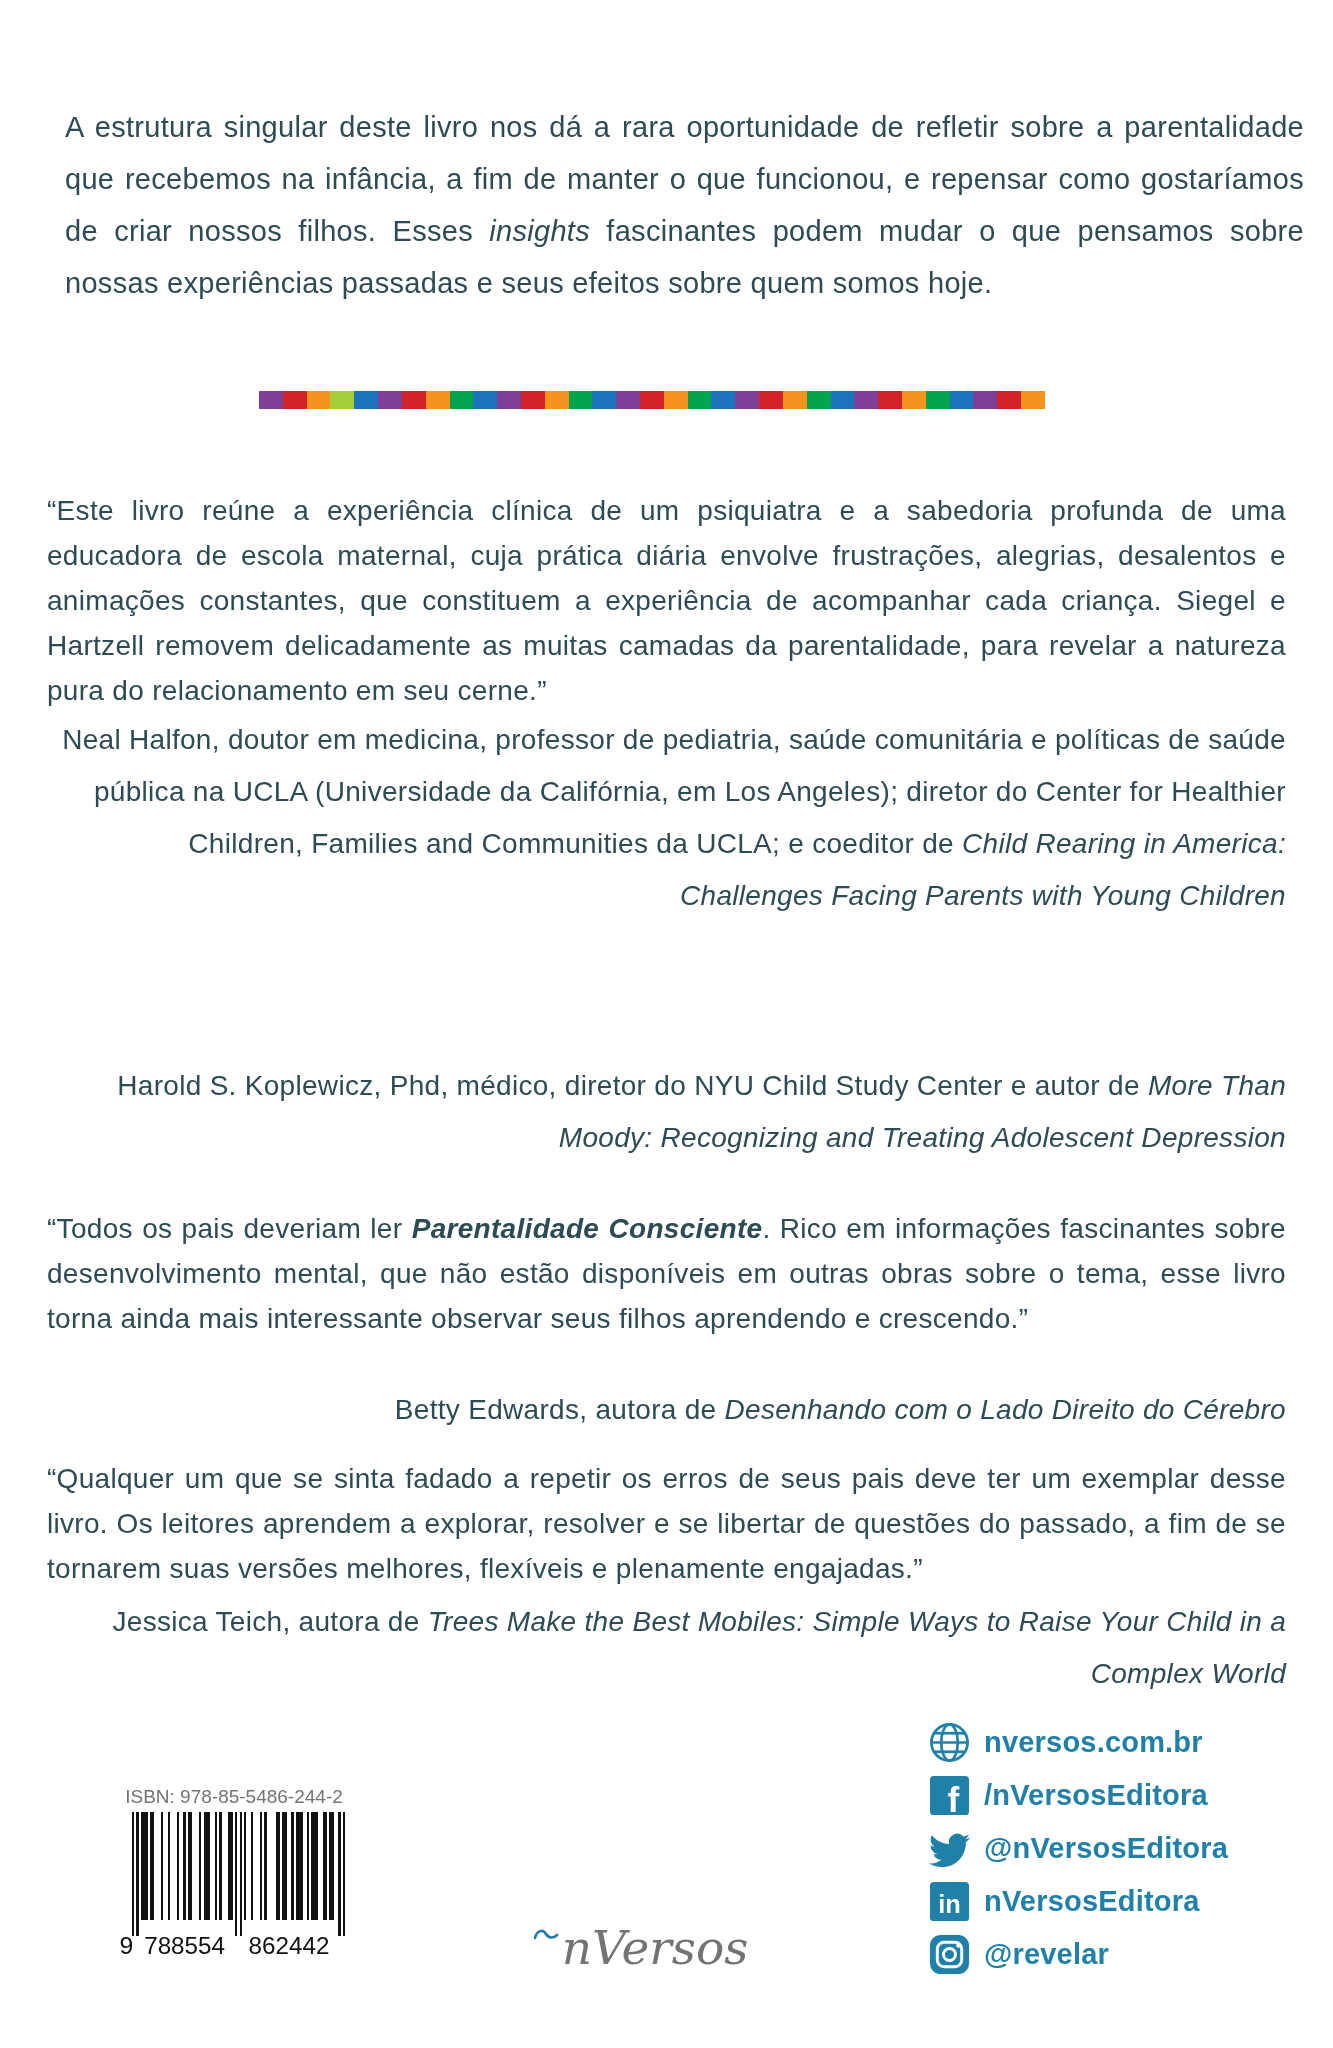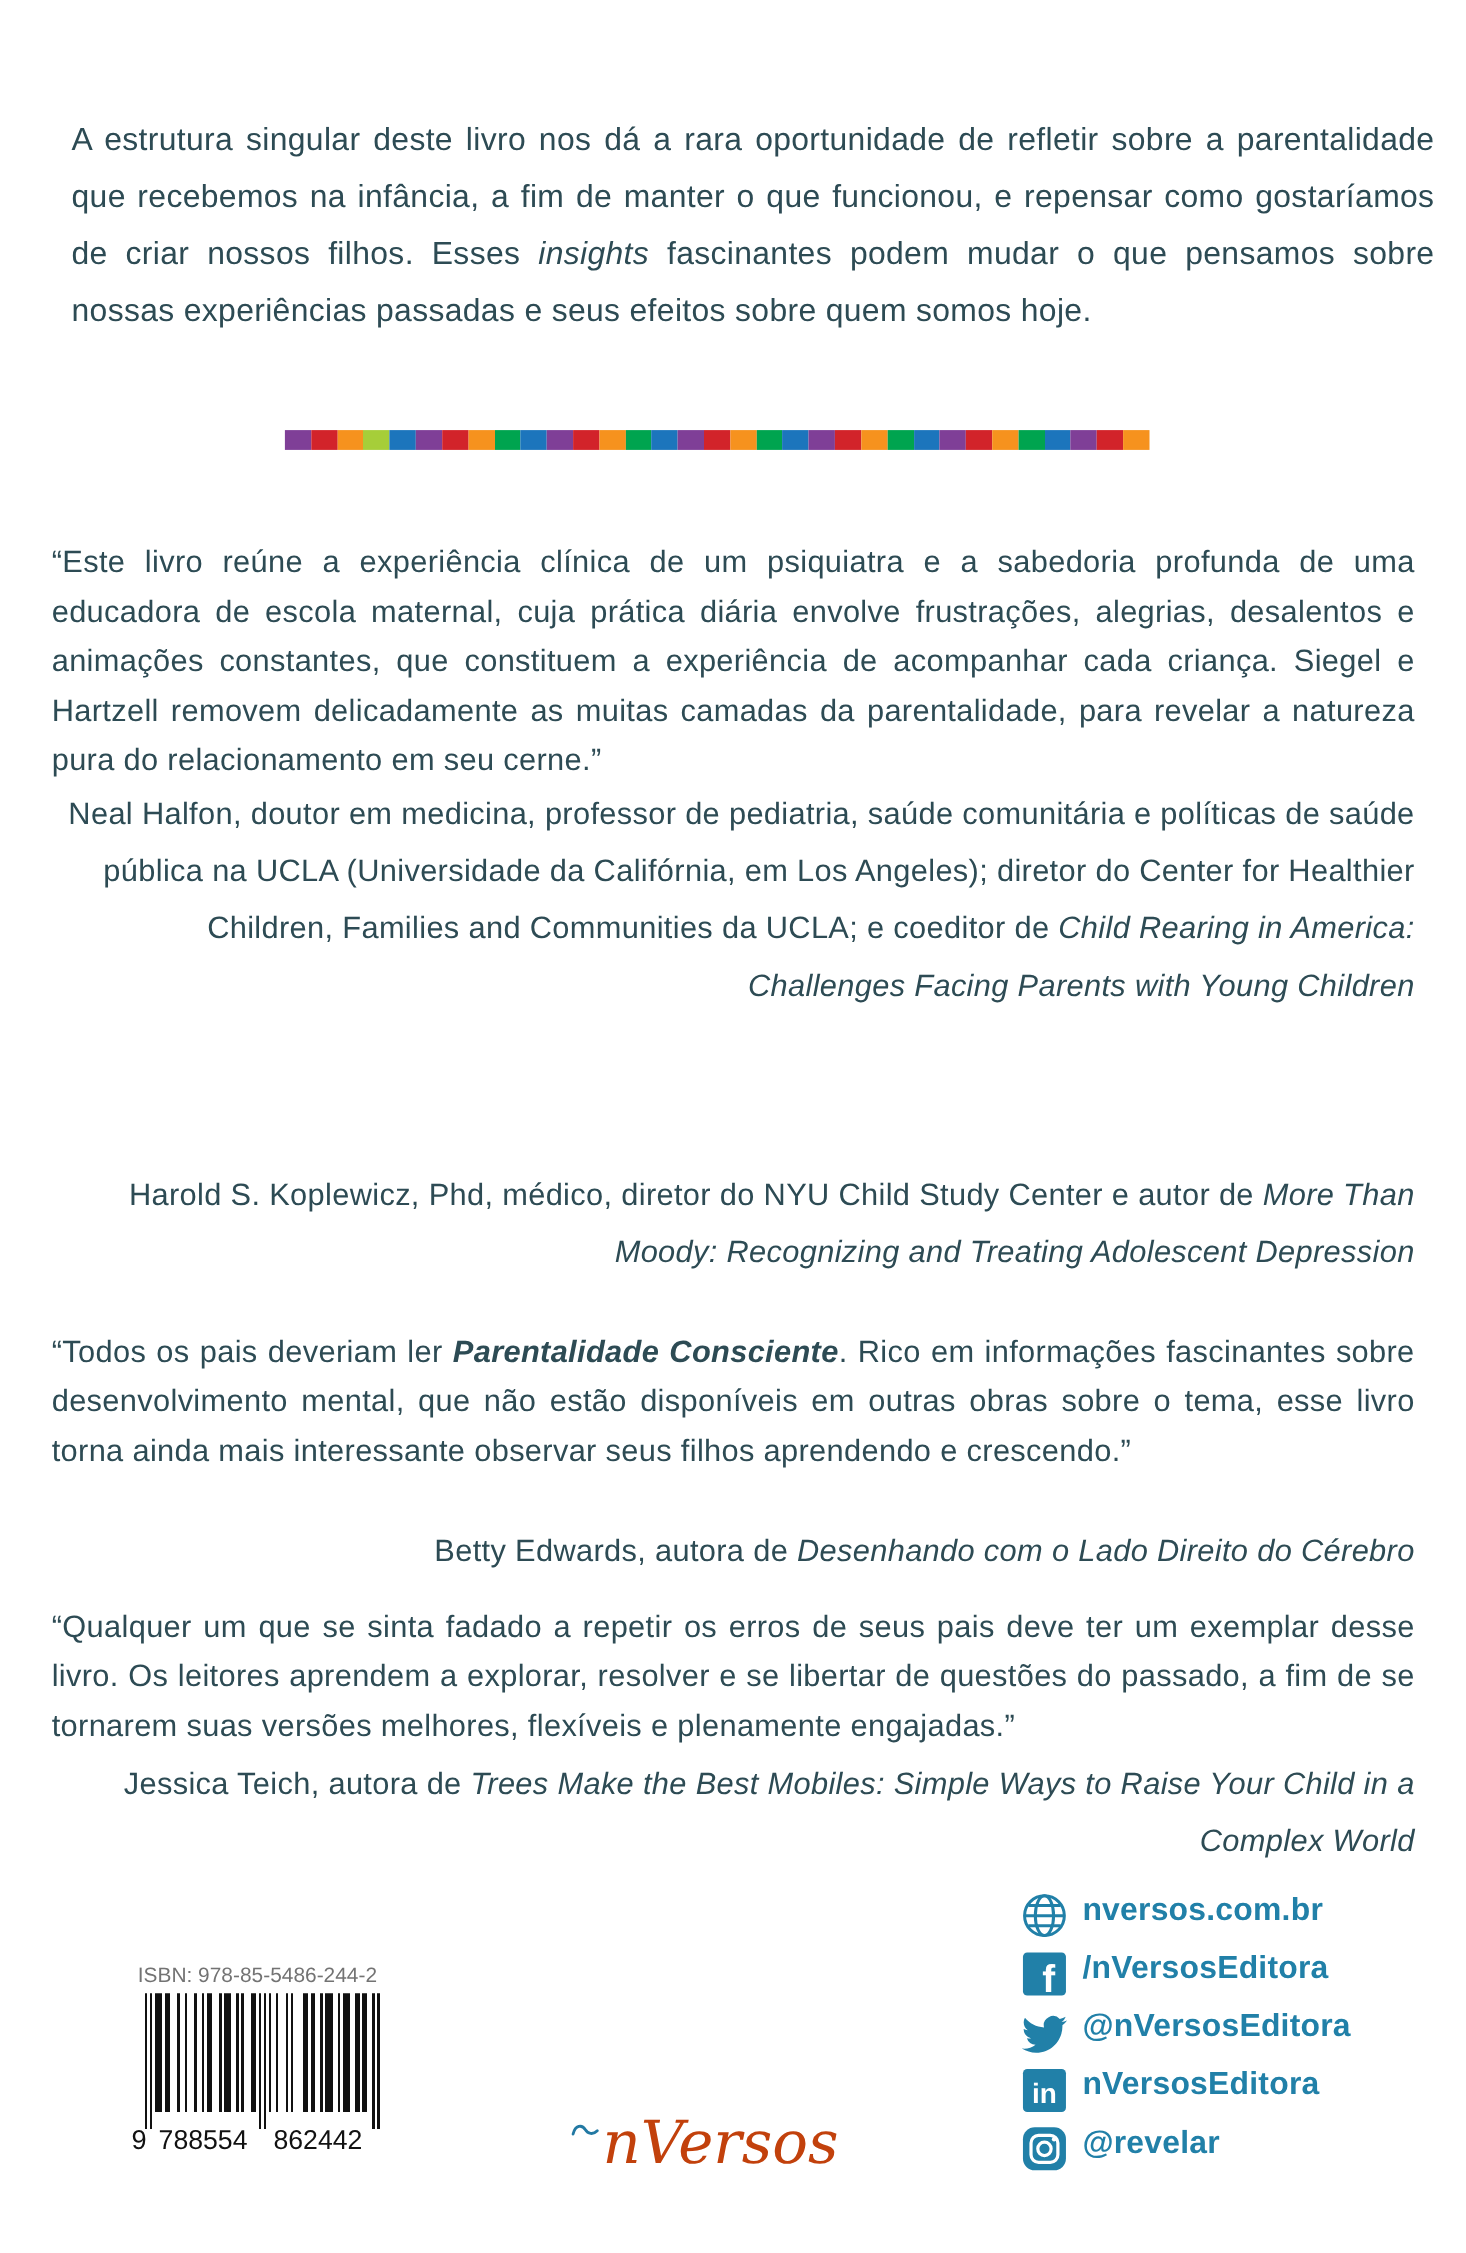--- a/index.html
+++ b/index.html
@@ -43,28 +43,28 @@
     font-weight:400;
   }
   .barcode{position:absolute;left:118px;top:1812px;}
   .logo{
     position:absolute;left:430px;top:1916px;width:420px;
     text-align:center;white-space:nowrap;
   }
   .logo .swash{vertical-align:14px;margin-right:-6px;}
   .logo .word{
     font-family:"DejaVu Serif", serif;
-    font-style:italic;font-size:54px;color:#c2410c;
+    font-style:italic;font-size:47px;color:#737373;
   }
   .social{
     position:absolute;left:928px;top:1720px;
     display:flex;flex-direction:column;
   }
   .social-row{
-    display:flex;height:45px;margin-bottom:8px;
+    display:flex;align-items:center;height:45px;margin-bottom:8px;
   }
   .social-row .icon{width:43px;height:43px;flex:0 0 auto;}
   .social-row .label{
     margin-left:13px;font-size:29px;font-weight:bold;color:#2180a8;
     letter-spacing:.2px;white-space:nowrap;
   }
 </style>
 </head>
 <body>
 

